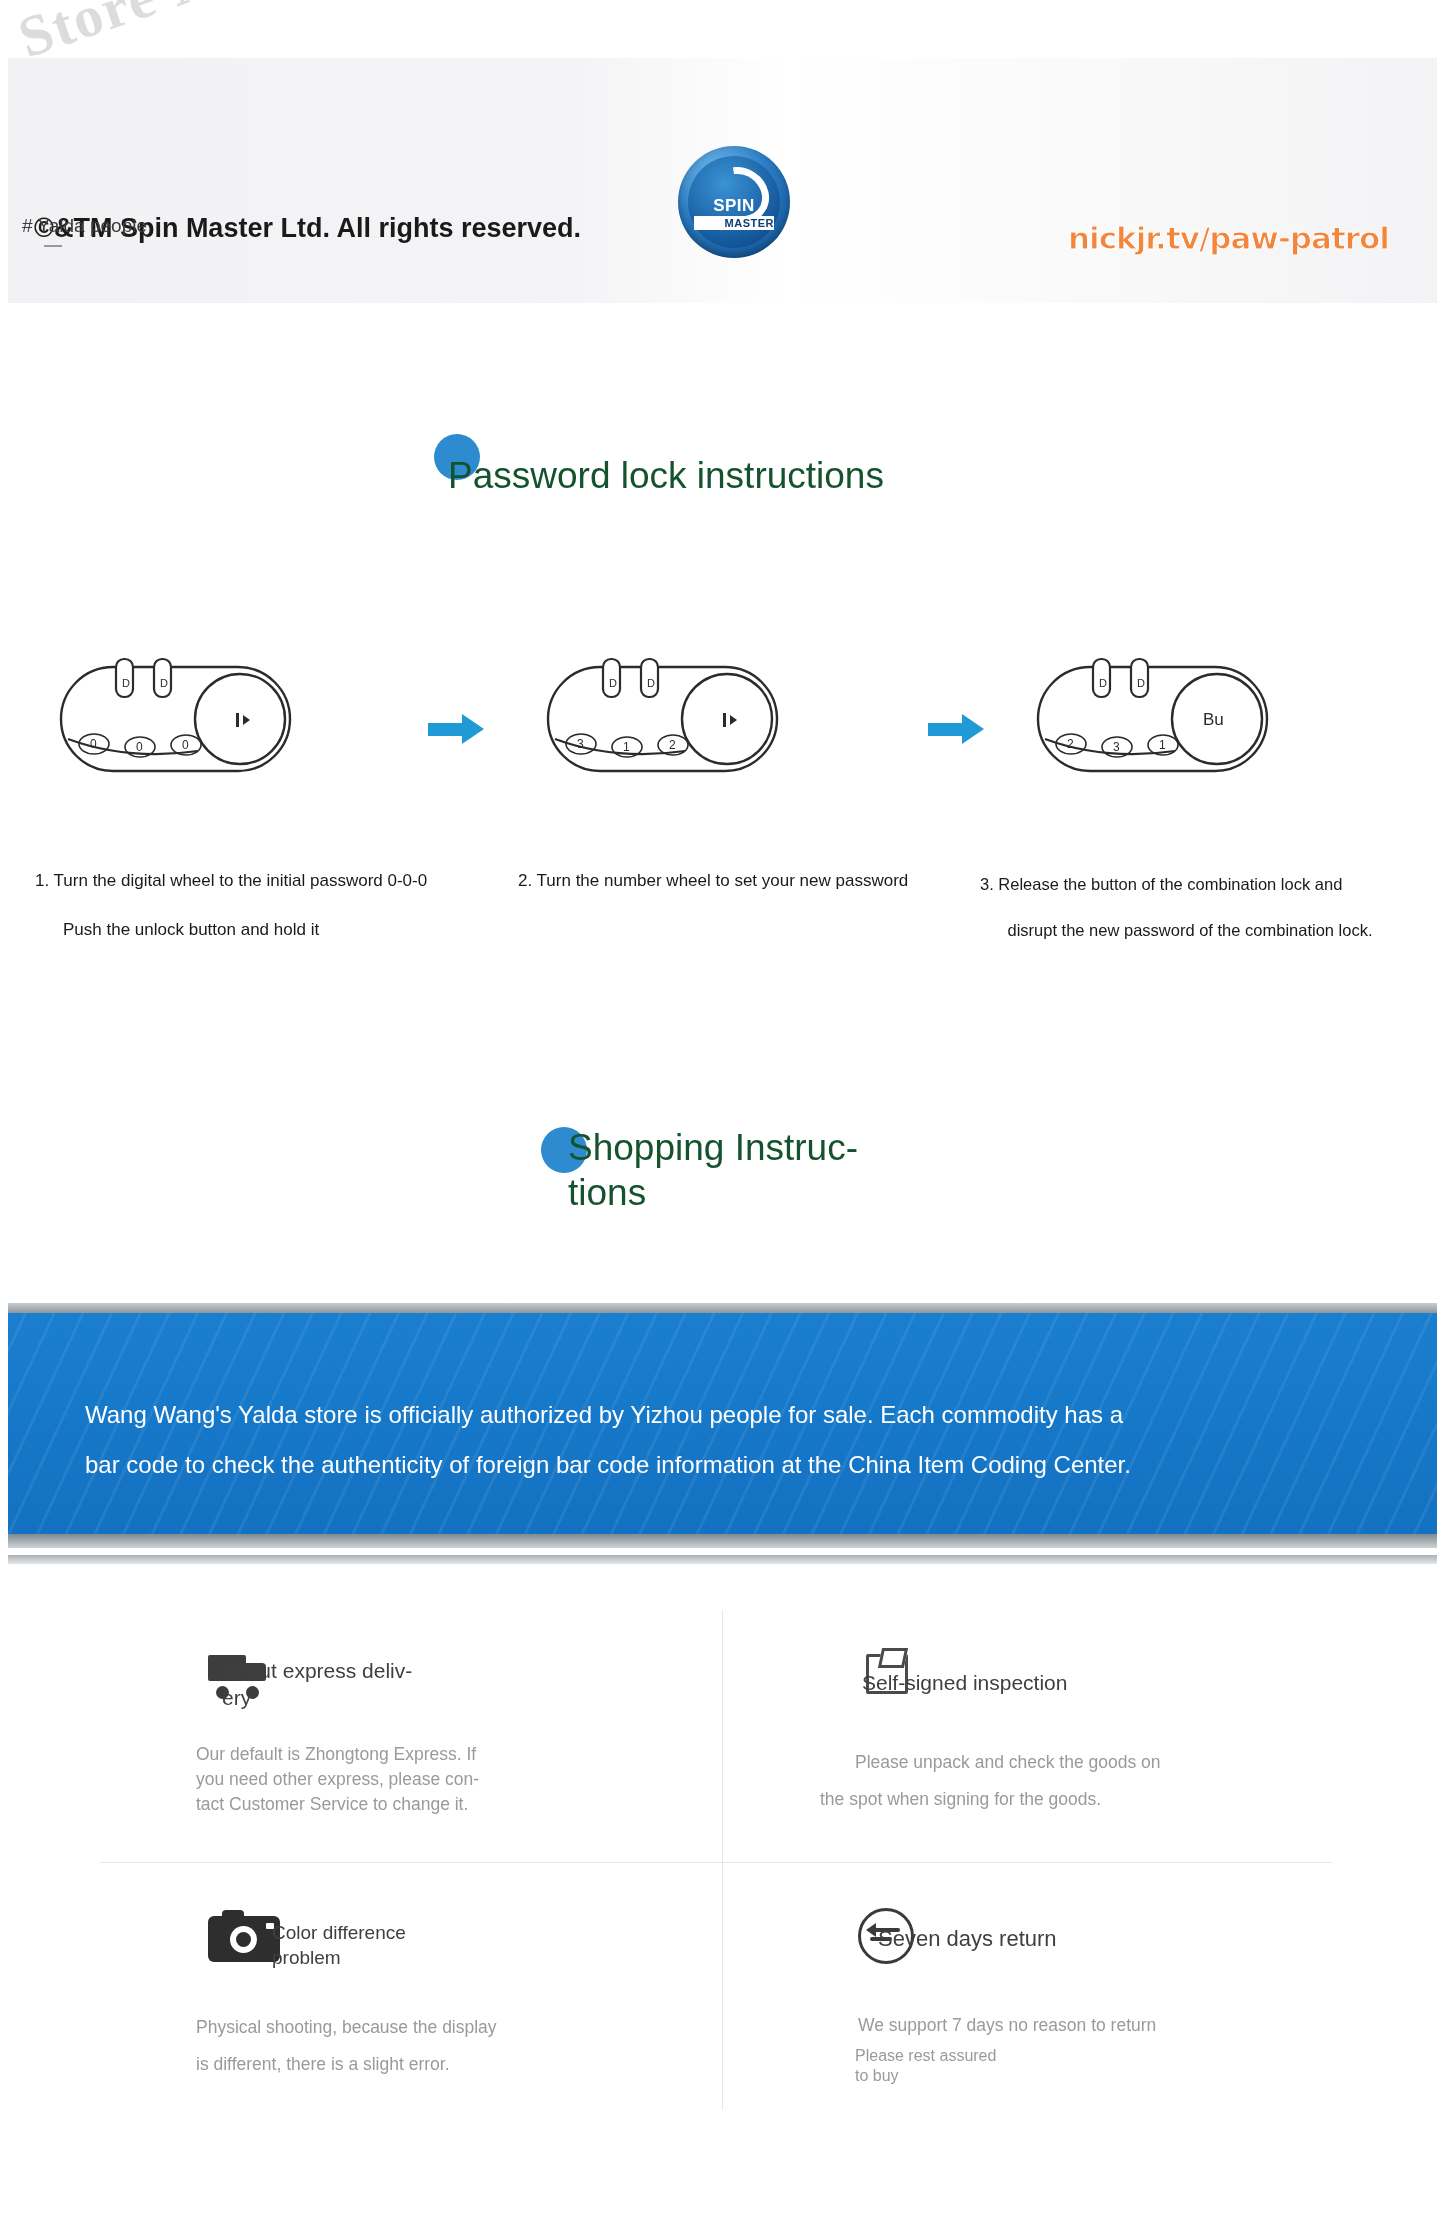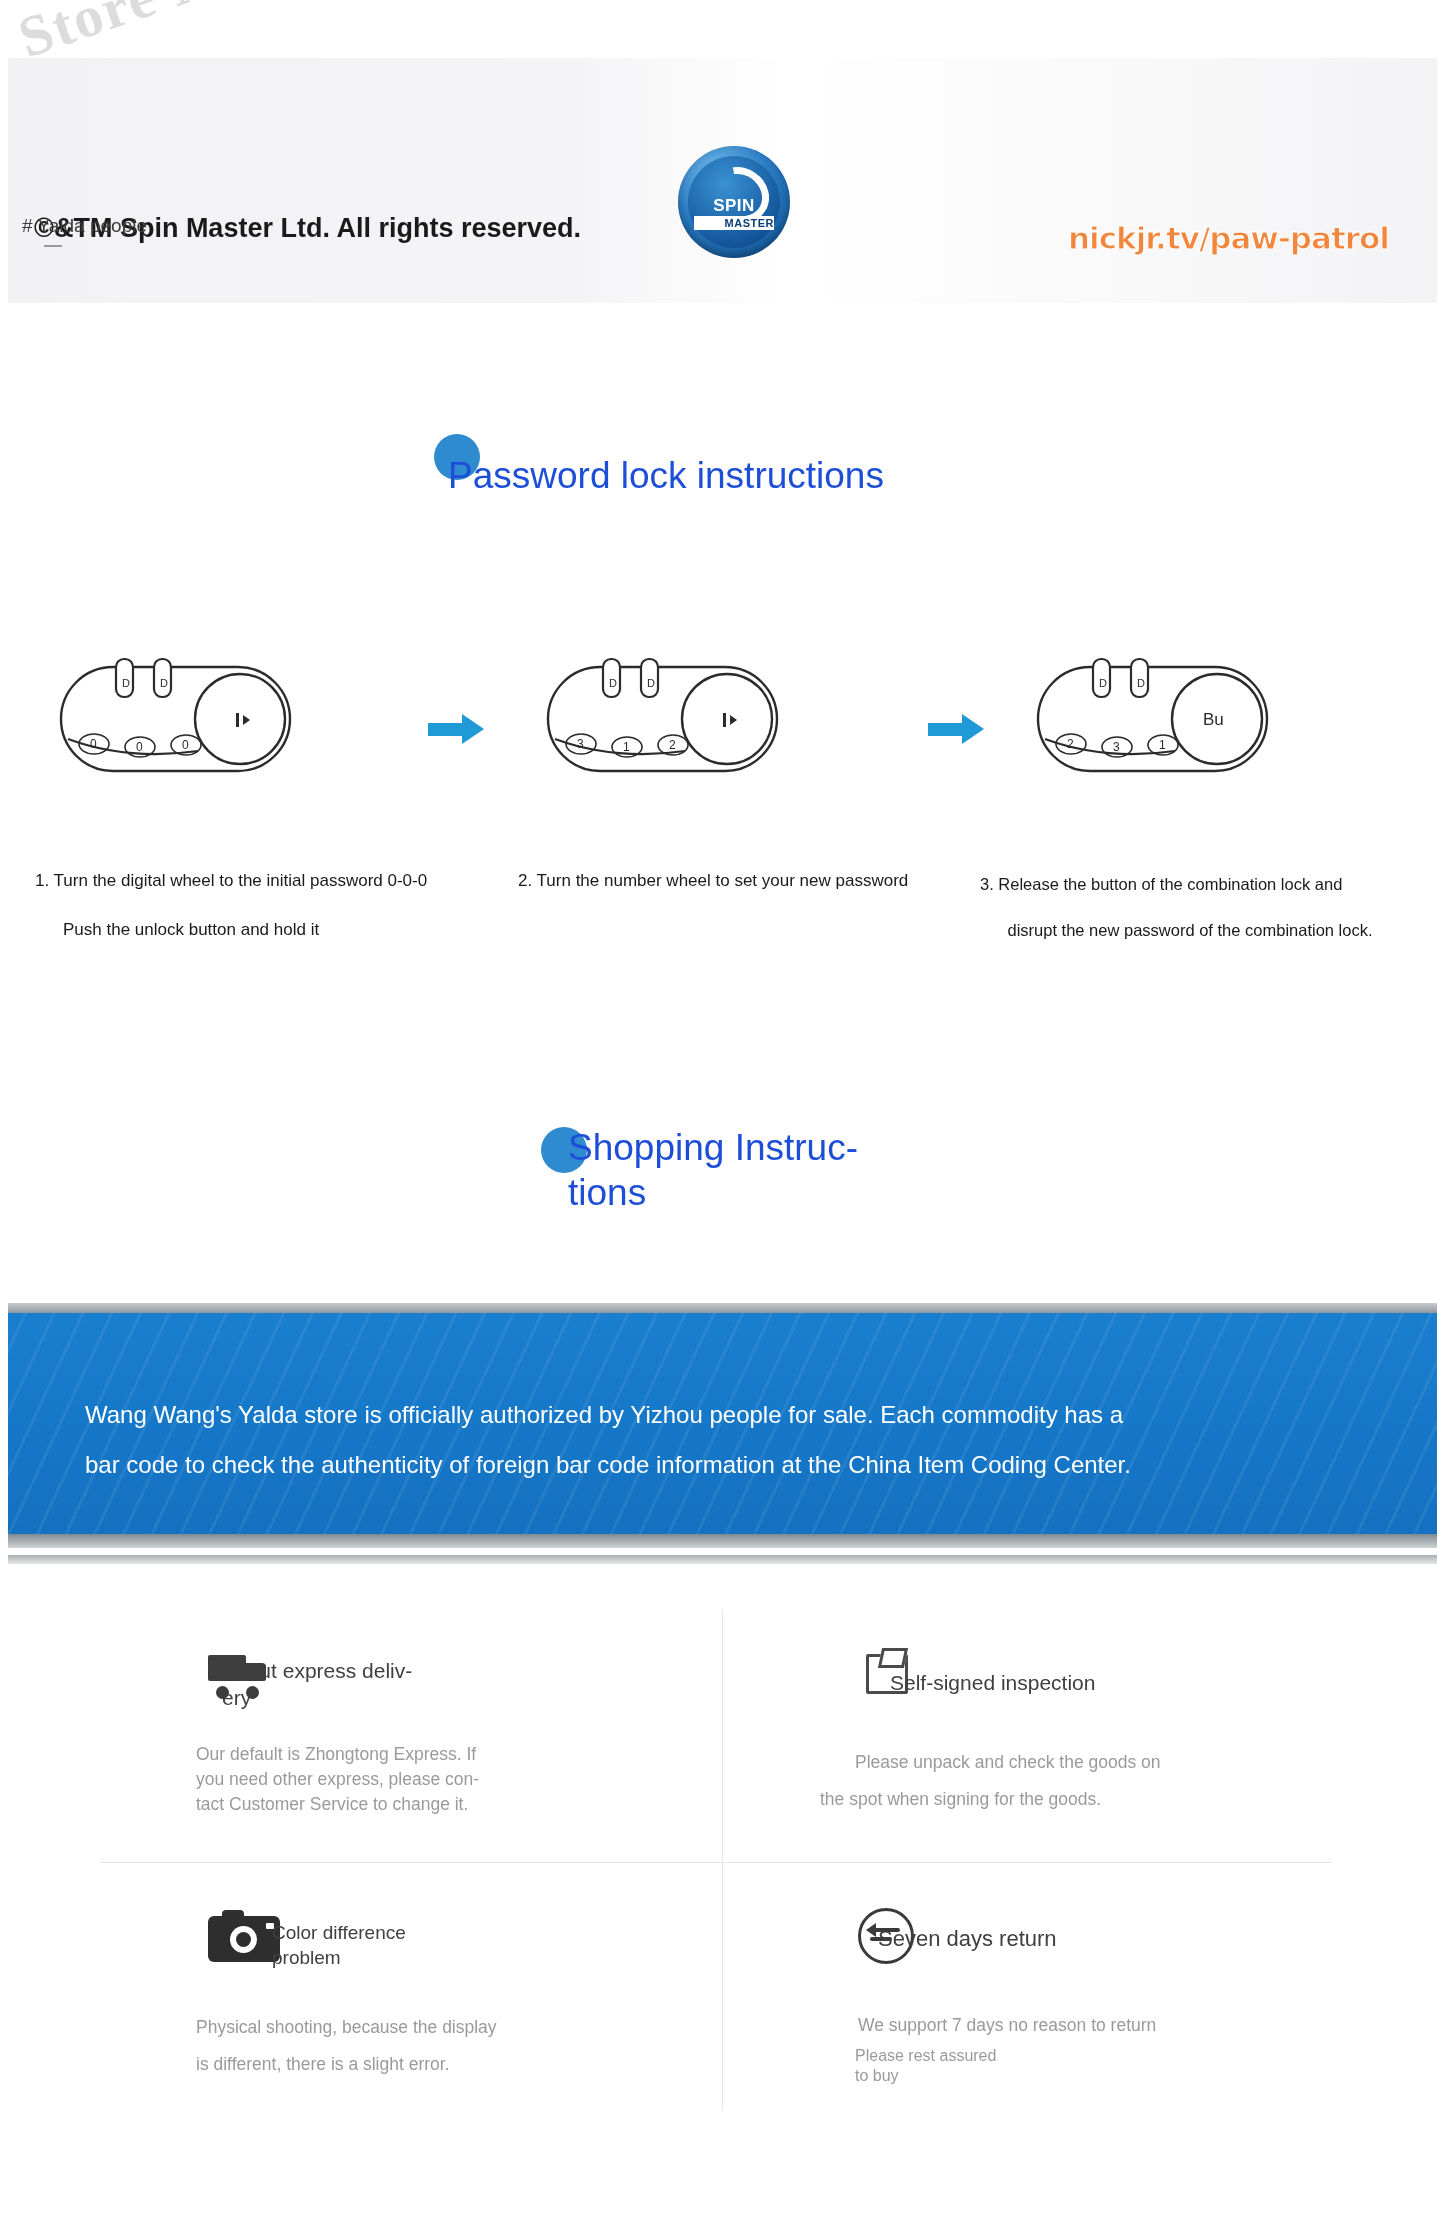--- a/index.html
+++ b/index.html
@@ -153,21 +153,21 @@
   .title-dot {
     position: absolute;
     width: 46px;
     height: 46px;
     border-radius: 50%;
     background: #2e8bd0;
   }
   .title-text {
     position: absolute;
     font-size: 37px;
-    color: #1d4ed8;
+    color: #14532d;
     font-family: "Liberation Sans", sans-serif;
     line-height: 45px;
   }
 
   #sec1 { left: 0; top: 0; }
   #sec1 .title-dot { left: 434px; top: 434px; }
   #sec1 .title-text { left: 448px; top: 453px; white-space: nowrap; }
 
   #sec2 { left: 0; top: 0; }
   #sec2 .title-dot { left: 541px; top: 1127px; }
@@ -564,21 +564,21 @@
   <div class="svc-title" style="left:222px; top:1657px; width:260px; white-space:pre-line;">About express deliv-
 ery</div>
   <div class="svc-body" style="left:196px; top:1742px; width:380px; white-space:pre-line;">Our default is Zhongtong Express. If
 you need other express, please con-
 tact Customer Service to change it.</div>
 
   <div class="icon-parcel">
     <div class="body"></div>
     <div class="flap"></div>
   </div>
-  <div class="svc-title" style="left:862px; top:1669px; width:320px;margin-left:28px;">Self-signed inspection</div>
+  <div class="svc-title" style="left:862px; top:1669px; width:320px;">Self-signed inspection</div>
   <div class="svc-body" style="left:855px; top:1750px; width:400px;">Please unpack and check the goods on</div>
   <div class="svc-body" style="left:820px; top:1787px; width:400px;">the spot when signing for the goods.</div>
 
   <div class="icon-camera">
     <div class="hump"></div>
     <div class="body"></div>
     <div class="lens"></div>
     <div class="lens-in"></div>
     <div class="flash"></div>
   </div>

